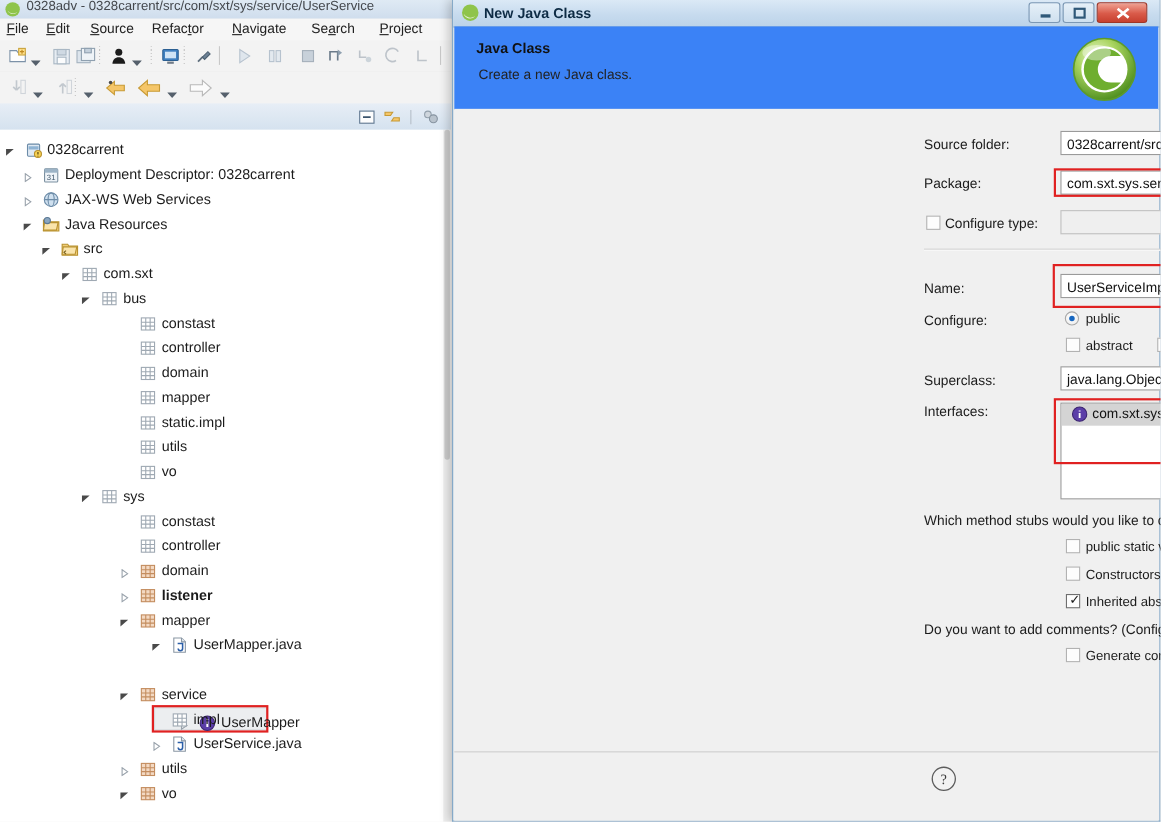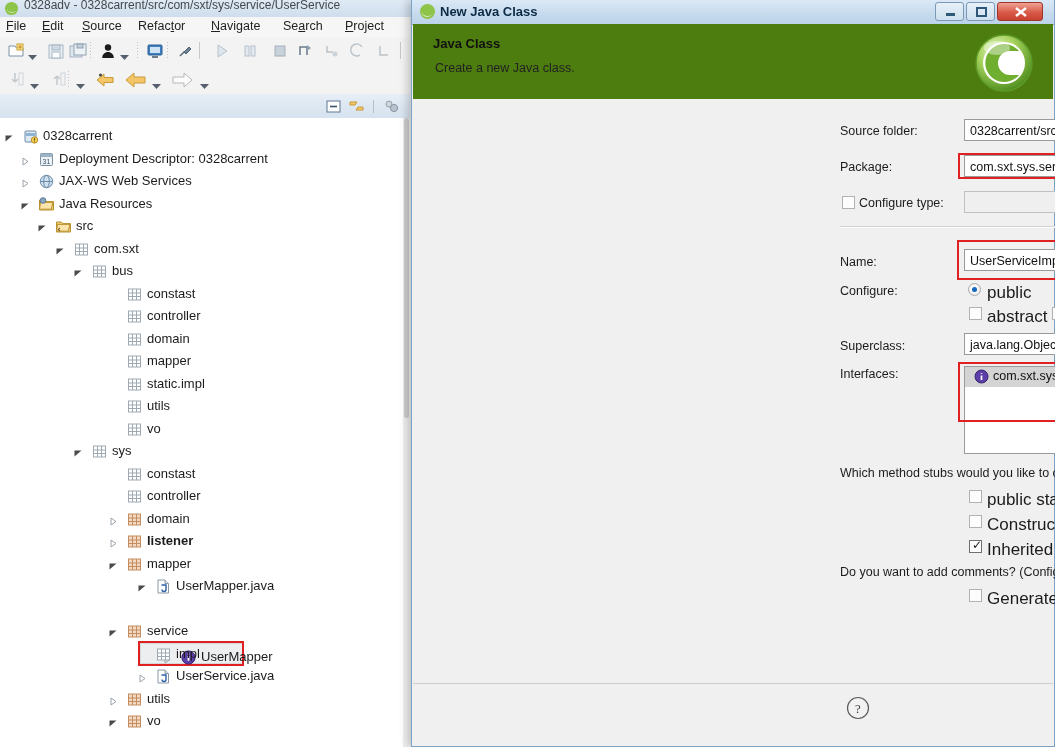--- a/index.html
+++ b/index.html
@@ -91,21 +91,21 @@
     border-bottom:1px solid #8aaecd;
   }
   #dlg-title-icon{position:absolute;left:7px;top:3px;width:17px;height:17px;}
   #dlg-title-text{position:absolute;left:28px;top:4px;font-size:13px;color:#0d2b44;font-weight:bold;white-space:nowrap;}
   .wbtn{position:absolute;top:2px;height:19px;border:1px solid #7c98b4;border-radius:3px;box-sizing:border-box;}
   #wbtn-min{left:523px;width:29px;background:linear-gradient(#e6f0f8,#cfe0ef);}
   #wbtn-max{left:554px;width:29px;background:linear-gradient(#e6f0f8,#cfe0ef);}
   #wbtn-close{left:585px;width:46px;background:linear-gradient(#f0a293,#d95a49 55%,#c7402f);border-color:#9f3526;}
 
   #dlg-head{
-    position:absolute;left:1px;top:24px;width:640px;height:75px;background:#4d7c0f;
+    position:absolute;left:1px;top:24px;width:640px;height:75px;background:#3b82f6;
     border-bottom:1px solid #b5c6d6;
   }
   #dlg-head-title{position:absolute;left:20px;top:12px;font-size:13px;font-weight:bold;color:#111;}
   #dlg-head-sub{position:absolute;left:22px;top:37px;font-size:12.5px;color:#222;}
   #dlg-head-logo{position:absolute;left:560px;top:8px;width:62px;height:62px;}
 
   #dlg-body{
     position:absolute;left:1px;top:99px;width:640px;height:584px;background:#f0f0f0;
   }
   #dlg-footer{
@@ -120,21 +120,21 @@
   }
   .finput.disabled{background:#efefef;border-color:#c0c0c0;color:#8a8a8a;}
   .redbox{position:absolute;border:2px solid #e02121;box-sizing:border-box;pointer-events:none;}
 
   .cbx{position:absolute;width:13px;height:13px;border:1px solid #b2b2b2;background:#fdfdfd;box-sizing:border-box;}
   .cbx.checked{border-color:#6f6f6f;}
   .cbx .tick{position:absolute;left:2px;top:-2px;font-size:12px;color:#1a1a1a;line-height:13px;}
   .rdo{position:absolute;width:13px;height:13px;border:1px solid #a8a8a8;border-radius:50%;
     background:radial-gradient(circle at 45% 38%,#ffffff,#eaeaea);box-sizing:border-box;}
   .rdo .dot{position:absolute;left:3px;top:3px;width:5px;height:5px;border-radius:50%;background:#1767c0;}
-  .ctext{position:absolute;font-size:17px;color:#1b1b1b;white-space:nowrap;}
+  .ctext{position:absolute;font-size:12px;color:#1b1b1b;white-space:nowrap;}
   .qtext{position:absolute;font-size:12.5px;color:#1b1b1b;white-space:nowrap;}
 
   #iface-list{
     position:absolute;left:552px;top:366px;width:372px;height:88px;
     background:#fff;border:1px solid #9a9a9a;box-sizing:border-box;overflow:hidden;
   }
   #iface-row{
     position:absolute;left:0;top:0;width:348px;height:20px;background:#d4d4d4;
   }
   #iface-icon{position:absolute;left:9px;top:2px;width:15px;height:15px;}

